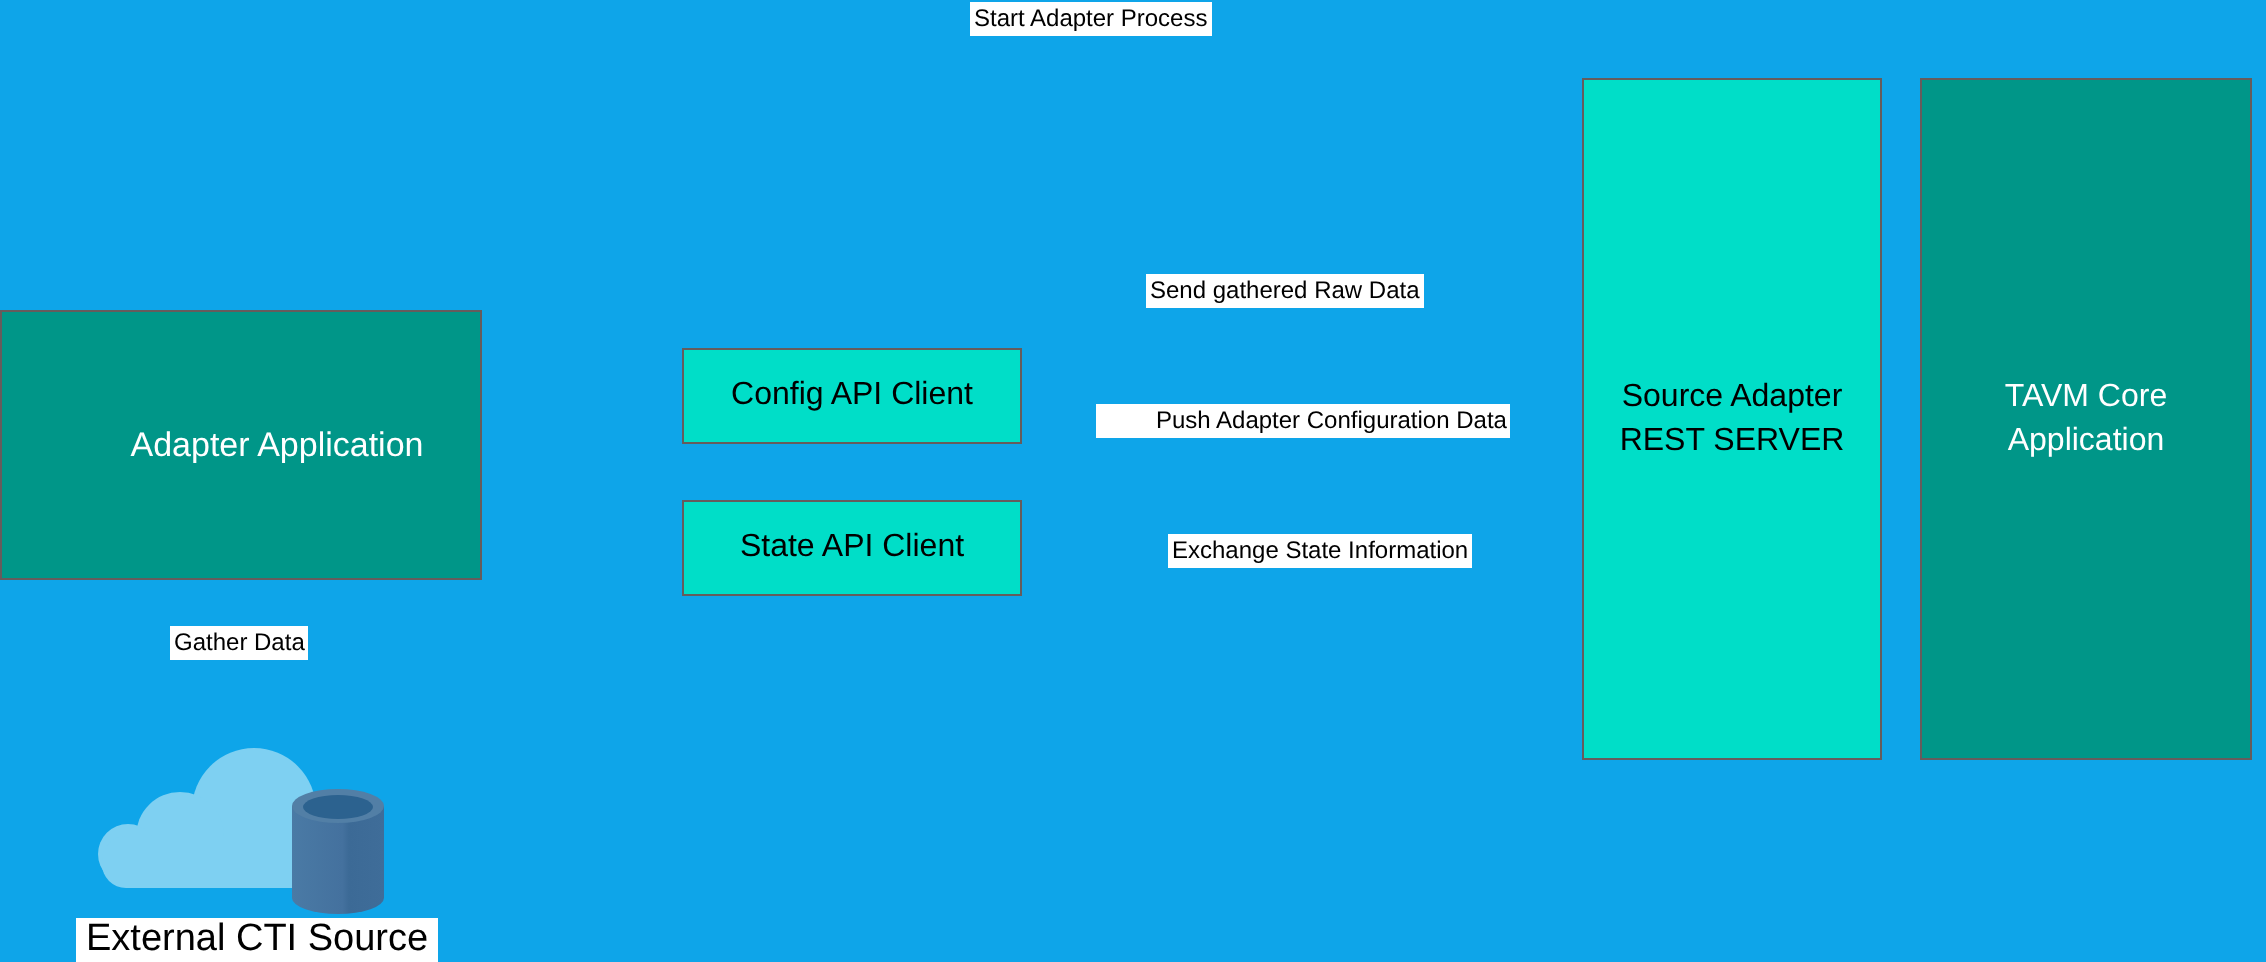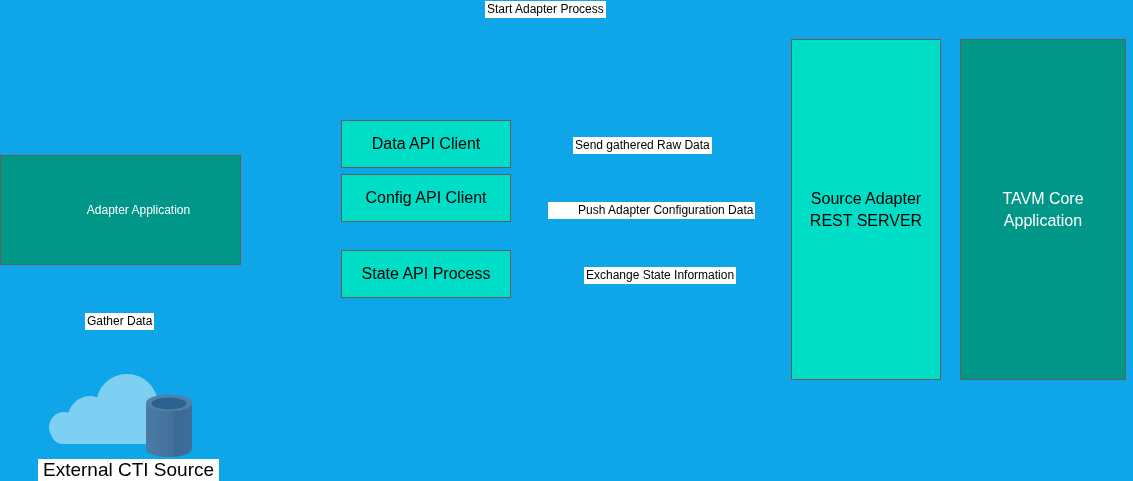--- a/index.html
+++ b/index.html
@@ -26,22 +26,22 @@
   }
   .teal-dark {
     background: #009688;
     color: #ffffff;
   }
   .cyan-bright {
     background: #00dec8;
     color: #000000;
   }
   #adapter-application {
-    left: 0px; top: 155px; width: 241px; height: 110px;
-    font-size: 12px;
+    left: 0px; top: 155px; width: 241px; height: 135px;
+    font-size: 17px;
     padding-left: 36px;
   }
   #data-api-client    { left: 341px; top: 120px; width: 170px; height: 48px; font-size: 16px; }
   #config-api-client  { left: 341px; top: 174px; width: 170px; height: 48px; font-size: 16px; }
   #state-api-client   { left: 341px; top: 250px; width: 170px; height: 48px; font-size: 16px; }
   #source-adapter-rest-server {
     left: 791px; top: 39px; width: 150px; height: 341px;
     font-size: 16px; line-height: 22px;
   }
   #tavm-core-application {
@@ -90,30 +90,27 @@
   <div class="edge-label" id="label-push-config">Push Adapter Configuration Data</div>
 
   <div class="edge-label" id="label-exchange-state">Exchange State Information</div>
 
   <div class="edge-label" id="label-gather-data">Gather Data</div>
 
   <div class="node teal-dark" id="adapter-application">
     <span>Adapter Application</span>
   </div>
 
-  <div class="node cyan-bright" id="data-api-client">
-    <span>Data API Client</span>
-  </div>
 
   <div class="node cyan-bright" id="config-api-client">
     <span>Config API Client</span>
   </div>
 
   <div class="node cyan-bright" id="state-api-client">
-    <span>State API Process</span>
+    <span>State API Client</span>
   </div>
 
   <div class="node cyan-bright" id="source-adapter-rest-server">
     <div>
       <span>Source Adapter</span><br>
       <span>REST SERVER</span>
     </div>
   </div>
 
   <div class="node teal-dark" id="tavm-core-application">

